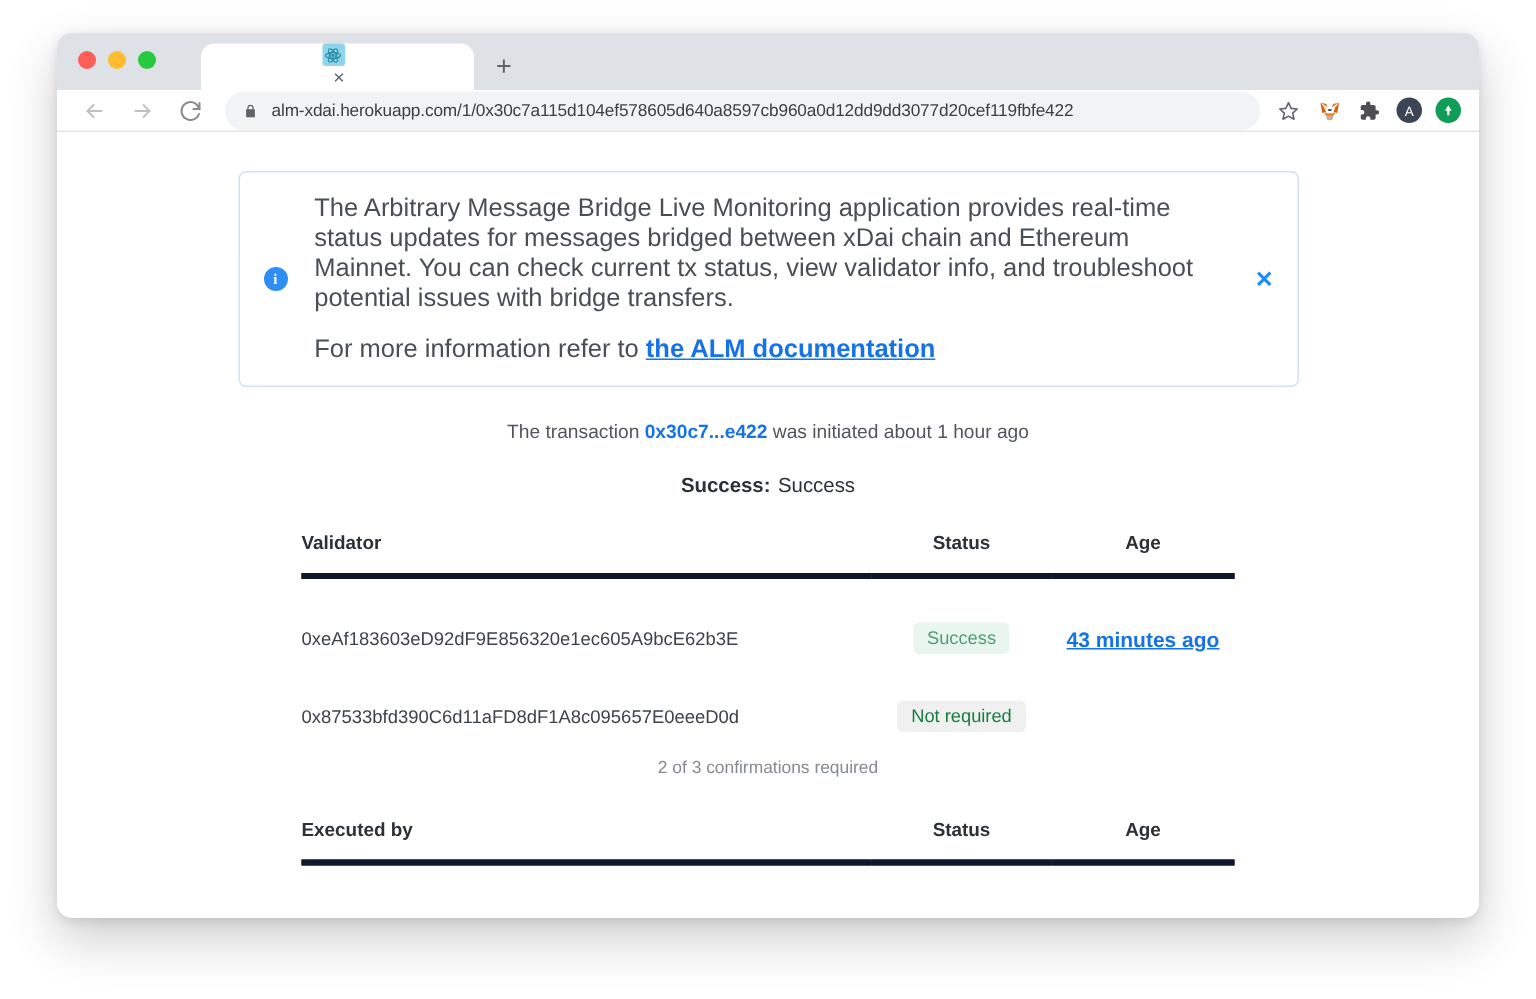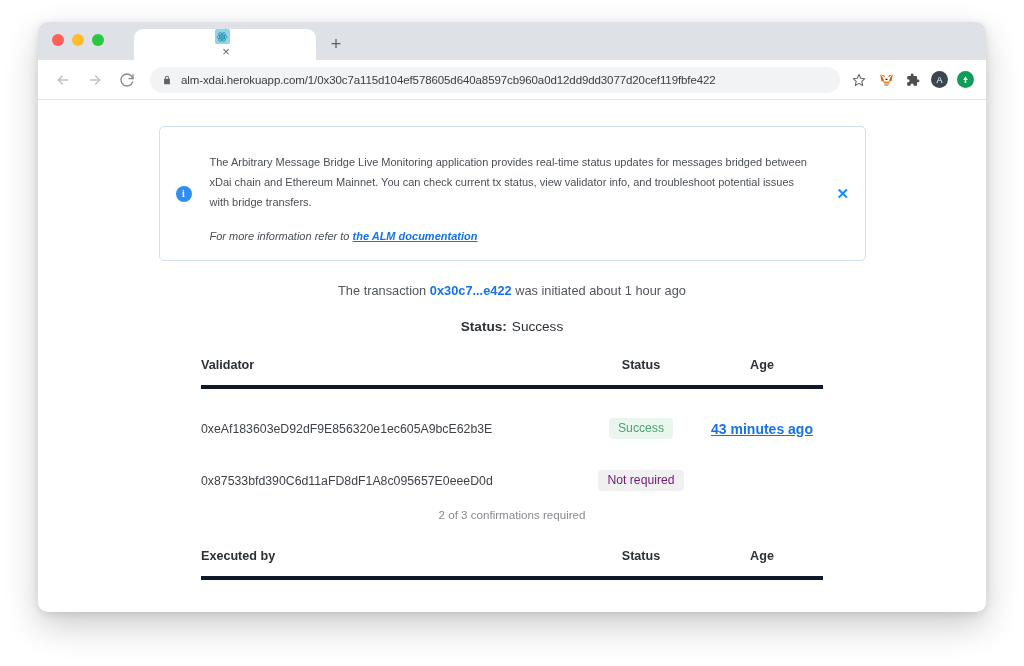--- a/index.html
+++ b/index.html
@@ -113,21 +113,21 @@
     height: 20px;
     color: #5f6368;
     font-size: 18px;
     line-height: 20px;
     text-align: center;
     cursor: pointer;
   }
 
   
   .toolbar {
-    height: 40px;
+    height: 28px;
     background: #ffffff;
     display: flex;
     align-items: center;
     padding: 0 12px;
     box-sizing: border-box;
     border-bottom: 1px solid #e6e6e6;
   }
   .nav-btn {
     width: 26px;
     height: 26px;
@@ -243,28 +243,27 @@
     font-size: 10px;
     font-weight: bold;
     display: flex;
     align-items: center;
     justify-content: center;
     font-family: "Liberation Serif", serif;
     margin-right: 18px;
   }
   .info-text {
     flex: 1 1 auto;
-    font-size: 11px;
+    font-size: 17px;
     color: #4a4f55;
     line-height: 20px;
     padding-right: 20px;
-    margin-top: 11px;
   }
   .info-text p { margin: 0; }
-  .info-text p + p { margin-top: 14px; font-style: italic; }
+  .info-text p + p { margin-top: 14px; }
   .alm-link {
     color: #1673e6;
     font-weight: bold;
     text-decoration: underline;
     cursor: pointer;
   }
   .banner-close {
     flex: 0 0 14px;
     color: #1a8cff;
     font-size: 15px;
@@ -336,21 +335,21 @@
     padding: 3px 9px 4px;
     border-radius: 4px;
     line-height: 1.15;
   }
   .badge.success {
     background: #e8f6ee;
     color: #4f9e72;
   }
   .badge.notreq {
     background: #f0f0f1;
-    color: #701a75;
+    color: #15803d;
   }
   .age-link {
     font-size: 14px;
     color: #1673e6;
     font-weight: bold;
     text-decoration: underline;
     cursor: pointer;
   }
 
   .confirm-note {
@@ -458,21 +457,21 @@
           <div class="info-text">
             <p>The Arbitrary Message Bridge Live Monitoring application provides real-time status updates for messages bridged between xDai chain and Ethereum Mainnet. You can check current tx status, view validator info, and troubleshoot potential issues with bridge transfers.</p>
             <p><span>For more information refer to </span><a class="alm-link">the ALM documentation</a></p>
           </div>
           <span class="banner-close">✕</span>
         </div>
 
         <div class="tx-line"><span>The transaction </span><a class="tx-hash">0x30c7...e422</a><span> was initiated about 1 hour ago</span></div>
 
         <div class="status-line">
-          <span class="label">Status:</span><span class="value">Success</span>
+          <span class="label">Success:</span><span class="value">Success</span>
         </div>
 
         <div class="table-block first">
           <table class="tbl">
             <thead>
               <tr>
                 <th>Validator</th>
                 <th class="col-status">Status</th>
                 <th class="col-age">Age</th>
               </tr>

